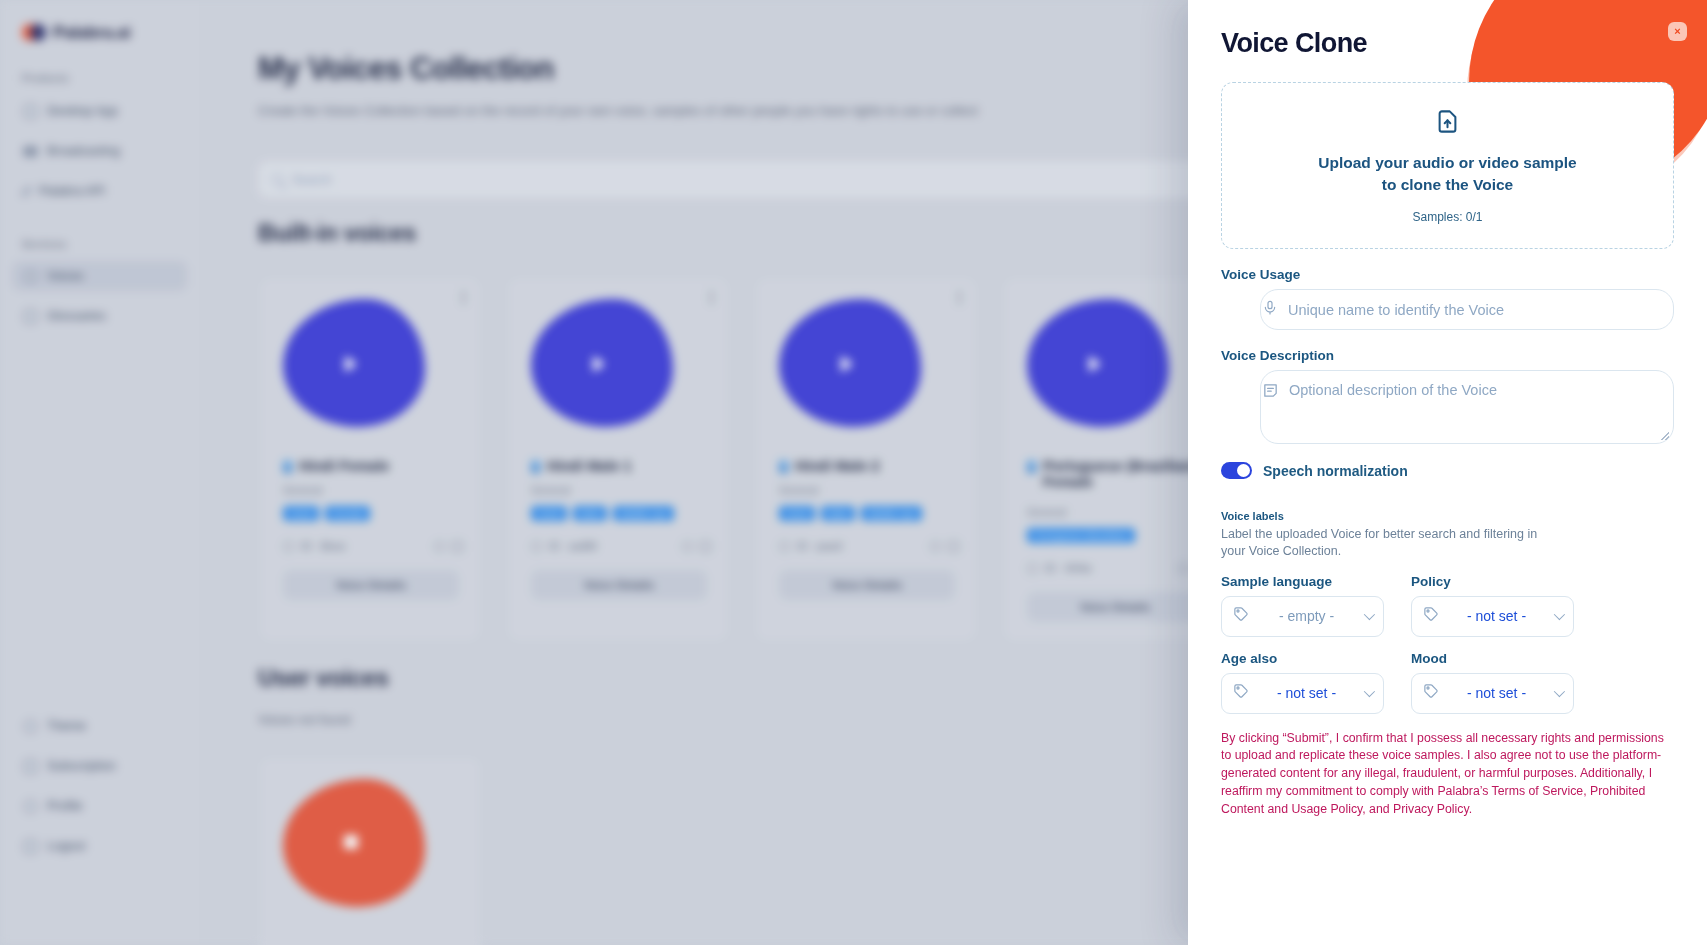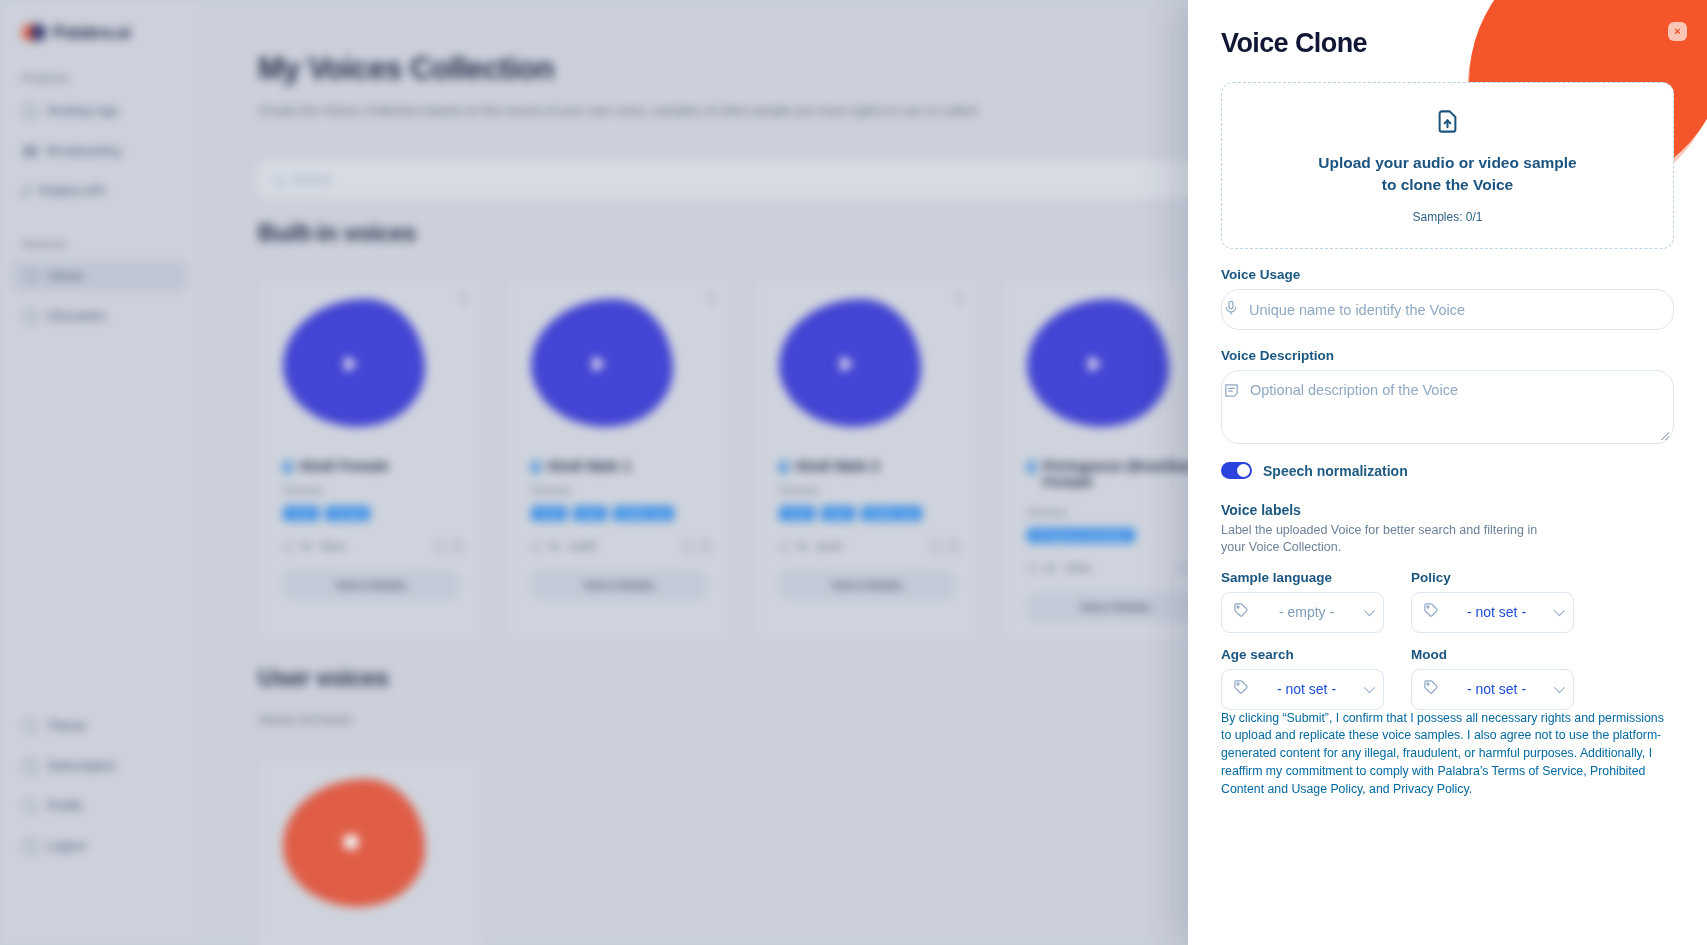--- a/index.html
+++ b/index.html
@@ -213,21 +213,21 @@
   }
   .dz-samples { margin-top: 14px; font-size: 12px; color: #2f6488; }
 
   .field-label {
     font-size: 13.5px; font-weight: bold; color: #1b5680;
     margin: 18px 0 7px 0;
   }
   .input-wrap {
     position: relative; border: 1px solid #dbe6ef; border-radius: 18px;
     background: #fff; height: 41px; display: flex; align-items: center;
-    padding: 0 1px; gap: 10px;
+    padding: 0 1px; gap: 10px; margin-left: 39px;
   }
   .input-wrap.area { height: 74px; align-items: flex-start; padding-top: 11px; }
   .ph { font-size: 14.5px; color: #8fa8c4; }
   .resize-grip {
     position: absolute; right: 4px; bottom: 3px; width: 8px; height: 8px;
     background:
       linear-gradient(135deg, transparent 0 45%, #aebdcf 45% 58%, transparent 58%),
       linear-gradient(135deg, transparent 0 70%, #aebdcf 70% 84%, transparent 84%);
   }
 
@@ -238,21 +238,21 @@
     width: 31px; height: 17px; border-radius: 9px; background: #2b44dd;
     position: relative; flex: 0 0 auto; cursor: pointer;
   }
   .switch .knob {
     position: absolute; right: 2px; top: 2px; width: 13px; height: 13px;
     border-radius: 50%; background: #fff;
   }
   .toggle-label { font-size: 14px; color: #1f5a82; font-weight: 600; }
 
   .vl-title {
-    font-size: 14px; font-weight: bold; color: #1b5680; margin-top: 23px;
+    font-size: 11px; font-weight: bold; color: #1b5680; margin-top: 31px;
   }
   .vl-desc {
     font-size: 12.5px; color: #6d8299; line-height: 1.38; margin-top: 4px;
     max-width: 330px;
   }
 
   .sel-grid {
     display: grid; grid-template-columns: 163px 163px; gap: 0 27px; margin-top: 13px;
   }
   .sel-label {
@@ -271,21 +271,21 @@
     border-bottom: 1.6px solid #8fa8c4; transform: rotate(45deg) translateY(-2px);
     flex: 0 0 auto;
   }
   .submit-btn {
     margin-top: 18px; height: 38px; border-radius: 8px; background: #f4461c;
     color: #fff; font-size: 14.5px; font-weight: bold;
     display: flex; align-items: center; justify-content: center; cursor: pointer;
     border: none; width: 100%; font-family: inherit;
   }
   .legal {
-    font-size: 12.3px; line-height: 1.45; color: #0369a1;
+    margin-top: 16px; font-size: 12.3px; line-height: 1.45; color: #be185d;
   }
 </style>
 </head>
 <body>
 
 <div id="root">
 
   <div id="bg">
     <div id="bg-inner">
 
@@ -529,21 +529,21 @@
           <div class="select">
             <span>
               <svg width="16" height="16" viewBox="0 0 24 24" fill="none" stroke="#8fa8c4" stroke-width="1.8" stroke-linecap="round" stroke-linejoin="round">
                 <path d="M20.6 13.4 13.4 20.6a2 2 0 0 1-2.8 0L3.4 13.4A2 2 0 0 1 2.8 12V4.8A2 2 0 0 1 4.8 2.8H12a2 2 0 0 1 1.4.6l7.2 7.2a2 2 0 0 1 0 2.8z"></path>
                 <circle cx="7.5" cy="7.5" r="1.6"></circle>
               </svg>
             </span>
             <span class="sel-val muted">- empty -</span>
             <span class="chev"></span>
           </div>
-          <div class="sel-label row2">Age search</div>
+          <div class="sel-label row2">Age also</div>
           <div class="select">
             <span>
               <svg width="16" height="16" viewBox="0 0 24 24" fill="none" stroke="#8fa8c4" stroke-width="1.8" stroke-linecap="round" stroke-linejoin="round">
                 <path d="M20.6 13.4 13.4 20.6a2 2 0 0 1-2.8 0L3.4 13.4A2 2 0 0 1 2.8 12V4.8A2 2 0 0 1 4.8 2.8H12a2 2 0 0 1 1.4.6l7.2 7.2a2 2 0 0 1 0 2.8z"></path>
                 <circle cx="7.5" cy="7.5" r="1.6"></circle>
               </svg>
             </span>
             <span class="sel-val">- not set -</span>
             <span class="chev"></span>
           </div>

